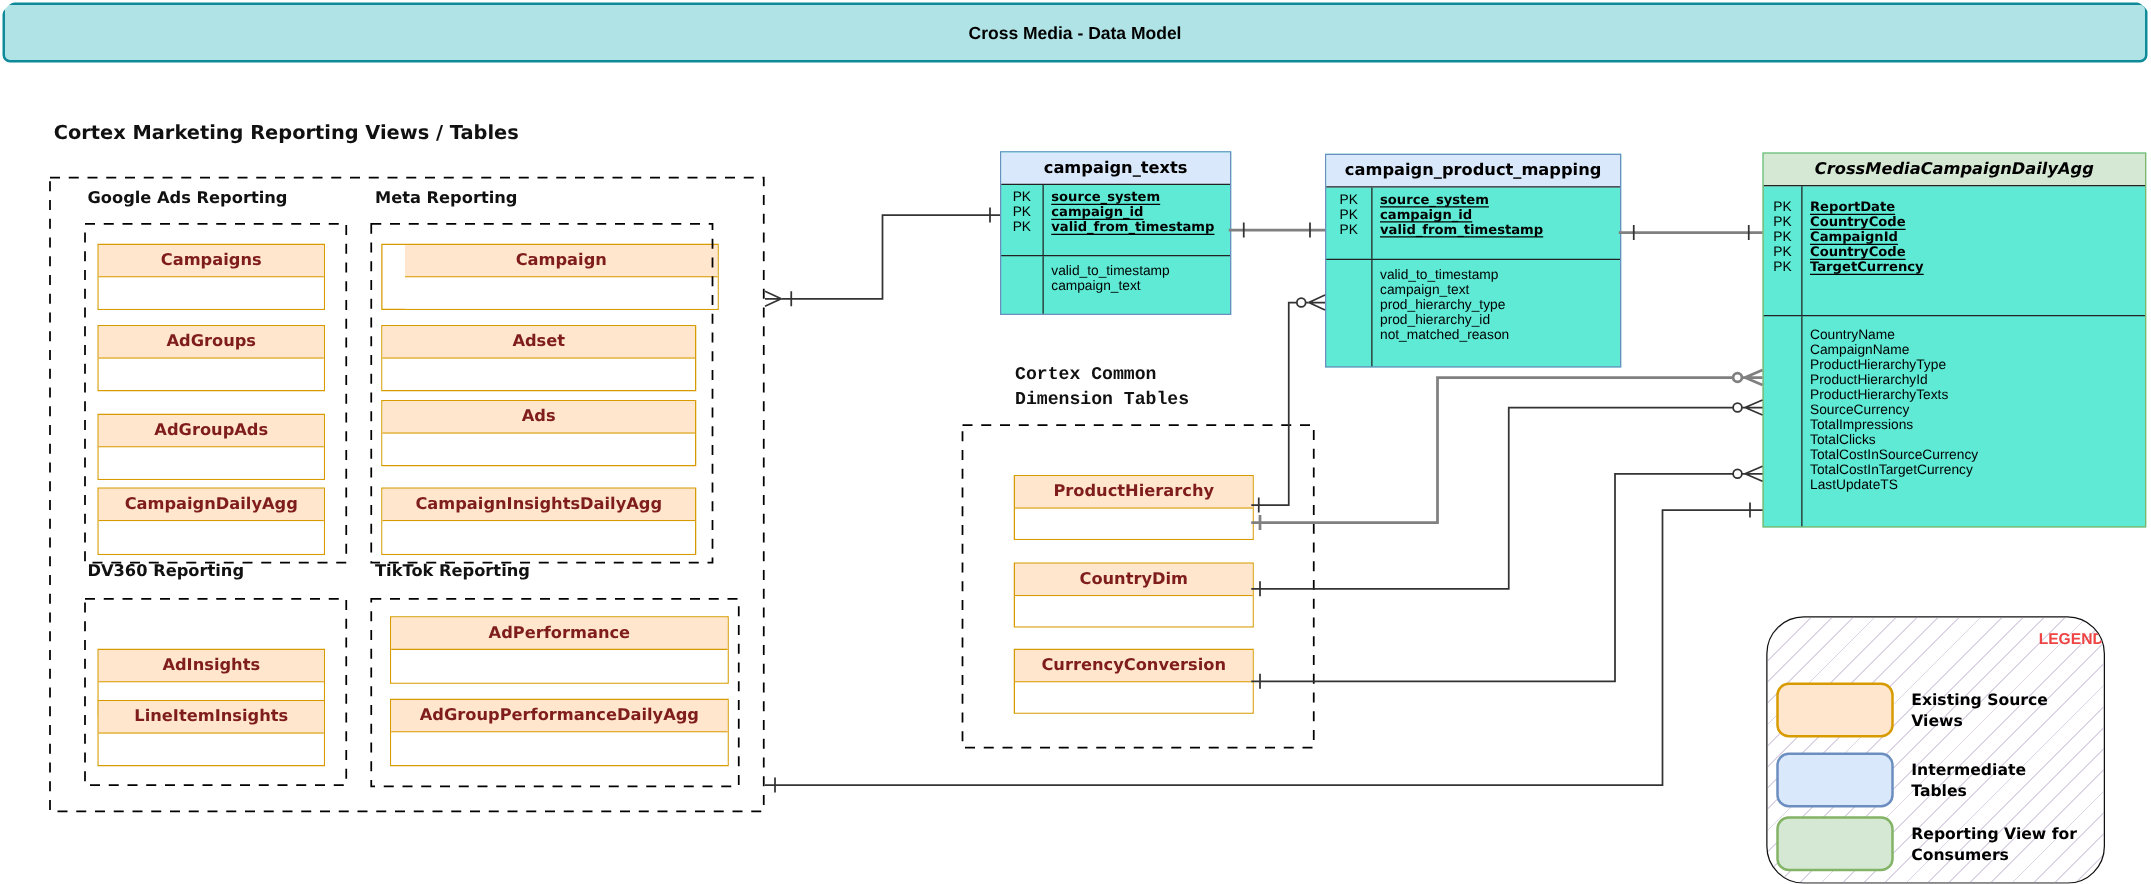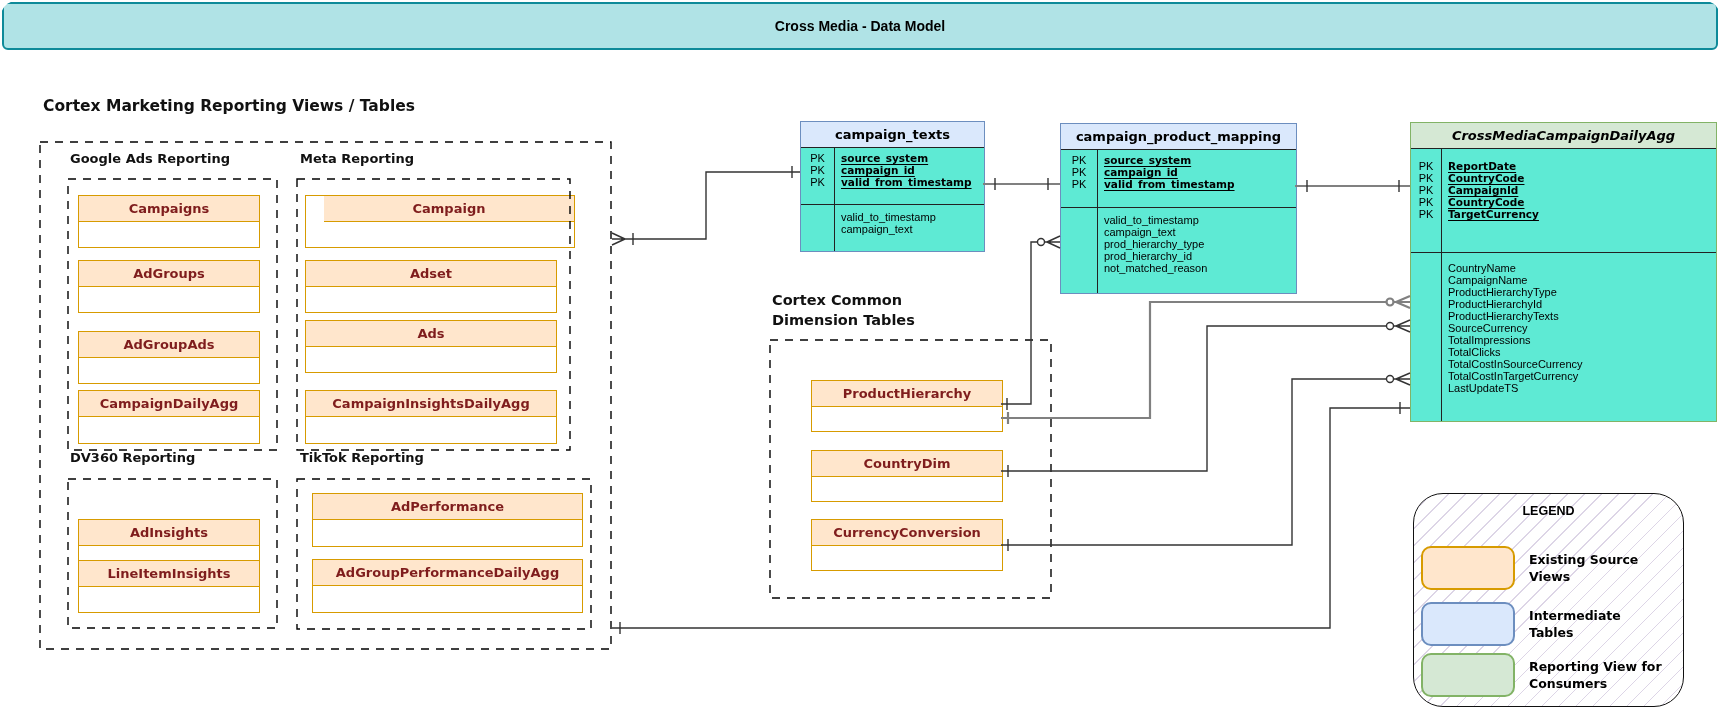--- a/index.html
+++ b/index.html
@@ -41,22 +41,22 @@
   .pkc{width:var(--pkw);flex:none;text-align:center;font:11px "Liberation Sans",sans-serif;color:#000;}
   .fld{font:11px "Liberation Sans",sans-serif;color:#000;padding-left:7px;white-space:nowrap;}
   .fldk{font:bold 10.5px "DejaVu Sans",sans-serif;color:#000;padding-left:7px;white-space:nowrap;
     text-decoration:underline;text-underline-offset:2px;}
 
   
   .legend{position:absolute;left:1413px;top:493px;width:269px;height:212px;
     border:1.6px solid #111;border-radius:30px;background:#fff;overflow:hidden;}
   .legend-hatch{position:absolute;inset:0;
     background:repeating-linear-gradient(135deg, rgba(165,145,190,.38) 0 1px, transparent 1px 12px);}
-  .legend-title{position:absolute;left:0;top:10px;width:100%;text-align:center;
-    font:bold 12.5px "Liberation Sans",sans-serif;color:#000000;}
+  .legend-title{position:absolute;left:0;top:10px;width:100%;text-align:right;
+    font:bold 12.5px "Liberation Sans",sans-serif;color:#ef4444;}
   .legend-row{position:absolute;left:7px;display:flex;align-items:center;}
   .legend-sw{width:90px;height:40px;border-radius:10px;border:2px solid;flex:none;}
   .sw-orange{background:#ffe6cc;border-color:#d79b00;}
   .sw-blue{background:#dae8fc;border-color:#6c8ebf;}
   .sw-green{background:#d5e8d4;border-color:#82b366;}
   .legend-lab{margin-left:14px;width:140px;font:bold 12.5px "DejaVu Sans",sans-serif;color:#000;line-height:17px;}
 
   svg.layer{position:absolute;left:0;top:0;pointer-events:none;}
 </style>
 </head>
@@ -66,21 +66,21 @@
 
   <div class="titlebar">
     <span>Cross Media - Data Model</span>
   </div>
 
   <div class="h-main" style="left:43px;top:97px;">Cortex Marketing Reporting Views / Tables</div>
   <div class="h-group" style="left:70px;top:151px;">Google Ads Reporting</div>
   <div class="h-group" style="left:300px;top:151px;">Meta Reporting</div>
   <div class="h-group" style="left:70px;top:450px;">DV360 Reporting</div>
   <div class="h-group" style="left:300px;top:450px;">TikTok Reporting</div>
-  <div class="h-dim" style="left:772px;top:290px;">
+  <div class="h-dim" style="left:812px;top:290px;font-family:Liberation Mono, monospace;">
     <div>Cortex Common</div>
     <div>Dimension Tables</div>
   </div>
 
   <div class="stable" style="left:78px;top:195px;width:180px;height:51px;">
     <div class="stable-h">Campaigns</div>
     <div class="stable-b"></div>
   </div>
   <div class="stable" style="left:78px;top:260px;width:180px;height:51px;">
     <div class="stable-h">AdGroups</div>

